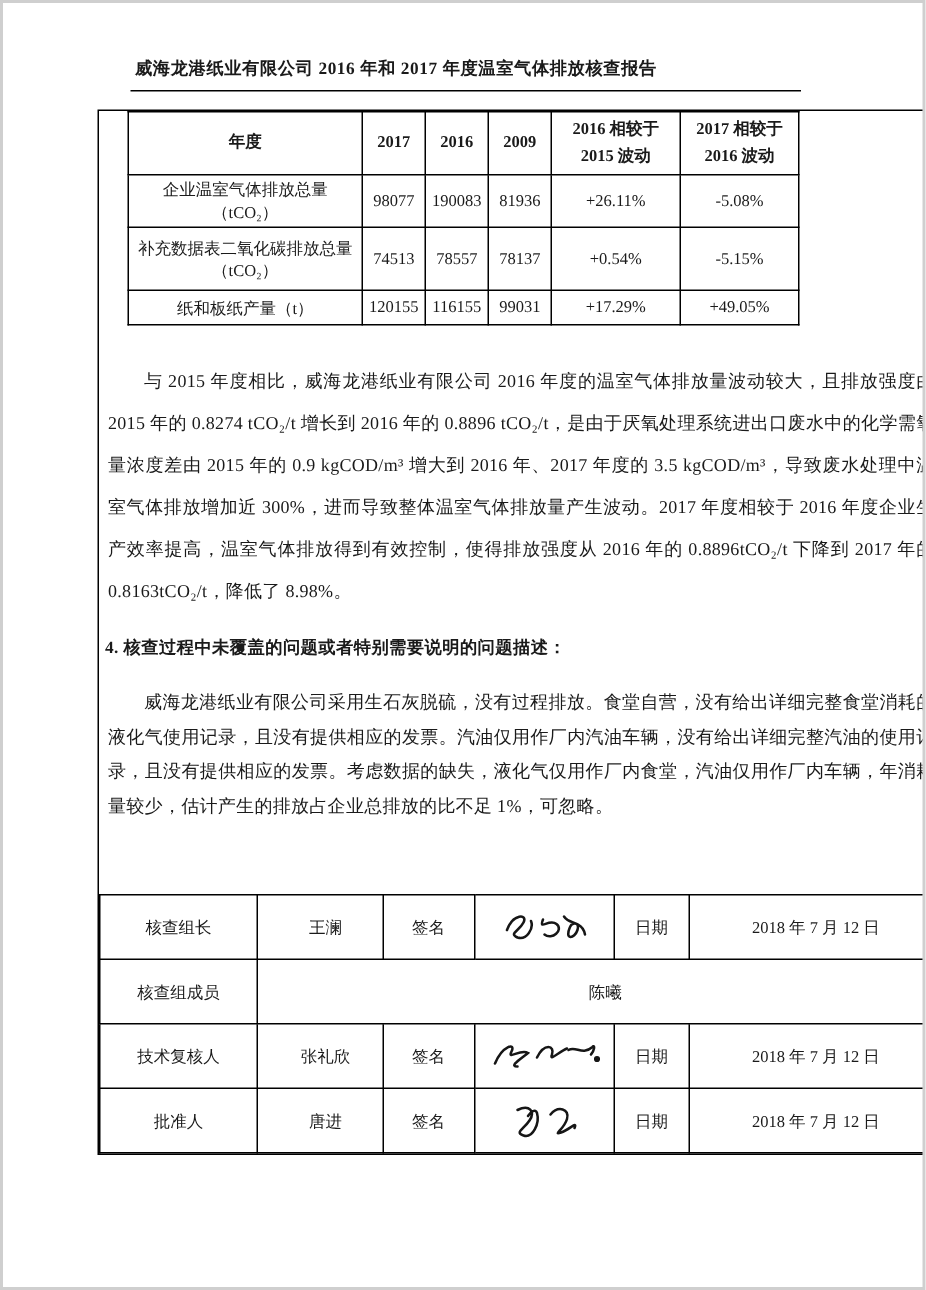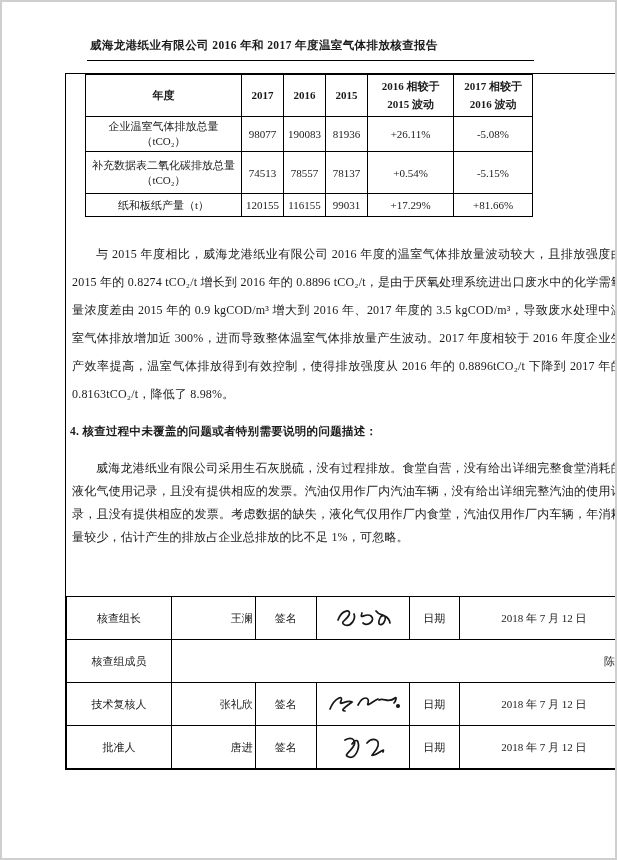--- a/index.html
+++ b/index.html
@@ -74,21 +74,21 @@
     font-size: 11px;
   }
   .sig-table td {
     border: 1px solid #000;
     vertical-align: middle;
     text-align: center;
     padding: 2px;
     overflow: hidden;
   }
   .sig-table tr { height: 43px; margin-left: 40px; }
-  .sig-table .cell-name { text-align: right; padding-left: 9px; }
+  .sig-table .cell-name { text-align: center; padding-left: 9px; }
   .sig-scribble { display: inline-block; vertical-align: middle; }
   .sig-scribble path, .sig-scribble circle { stroke: #161616; fill: none; stroke-width: 1.7; stroke-linecap: round; }
   .sig-scribble circle { fill: #161616; }
 </style>
 </head>
 <body>
 
 <div class="doc-header">威海龙港纸业有限公司 2016 年和 2017 年度温室气体排放核查报告</div>
 <div class="doc-header-rule"></div>
 
@@ -101,21 +101,21 @@
         <col style="width:42px">
       <col style="width:42px">
         <col style="width:86px">
         <col style="width:79px">
     </colgroup>
     <thead>
       <tr>
         <th>年度</th>
         <th>2017</th>
         <th>2016</th>
-        <th>2015</th>
+        <th>2009</th>
         <th>2016 相较于
 2015 波动</th>
         <th>2017 相较于
 2016 波动</th>
       </tr>
     </thead>
     <tbody>
       <tr class="row-h1">
         <td>企业温室气体排放总量（tCO₂）</td>
         <td>98077</td>
@@ -131,21 +131,21 @@
         <td>78137</td>
         <td>+0.54%</td>
         <td>-5.15%</td>
       </tr>
       <tr class="row-h1">
         <td>纸和板纸产量（t）</td>
         <td>120155</td>
         <td>116155</td>
         <td>99031</td>
         <td>+17.29%</td>
-        <td>+81.66%</td>
+        <td>+49.05%</td>
       </tr>
     </tbody>
   </table>
 
   <p class="para para-1">与 2015 年度相比，威海龙港纸业有限公司 2016 年度的温室气体排放量波动较大，且排放强度由 2015 年的 0.8274 tCO₂/t 增长到 2016 年的 0.8896 tCO₂/t，是由于厌氧处理系统进出口废水中的化学需氧量浓度差由 2015 年的 0.9 kgCOD/m³ 增大到 2016 年、2017 年度的 3.5 kgCOD/m³，导致废水处理中温室气体排放增加近 300%，进而导致整体温室气体排放量产生波动。2017 年度相较于 2016 年度企业生产效率提高，温室气体排放得到有效控制，使得排放强度从 2016 年的 0.8896tCO₂/t 下降到 2017 年的 0.8163tCO₂/t，降低了 8.98%。</p>
   <div class="section-heading">4. 核查过程中未覆盖的问题或者特别需要说明的问题描述：</div>
   <p class="para para-2">威海龙港纸业有限公司采用生石灰脱硫，没有过程排放。食堂自营，没有给出详细完整食堂消耗的液化气使用记录，且没有提供相应的发票。汽油仅用作厂内汽油车辆，没有给出详细完整汽油的使用记录，且没有提供相应的发票。考虑数据的缺失，液化气仅用作厂内食堂，汽油仅用作厂内车辆，年消耗量较少，估计产生的排放占企业总排放的比不足 1%，可忽略。</p>
 
   <table class="sig-table">
     <colgroup>

